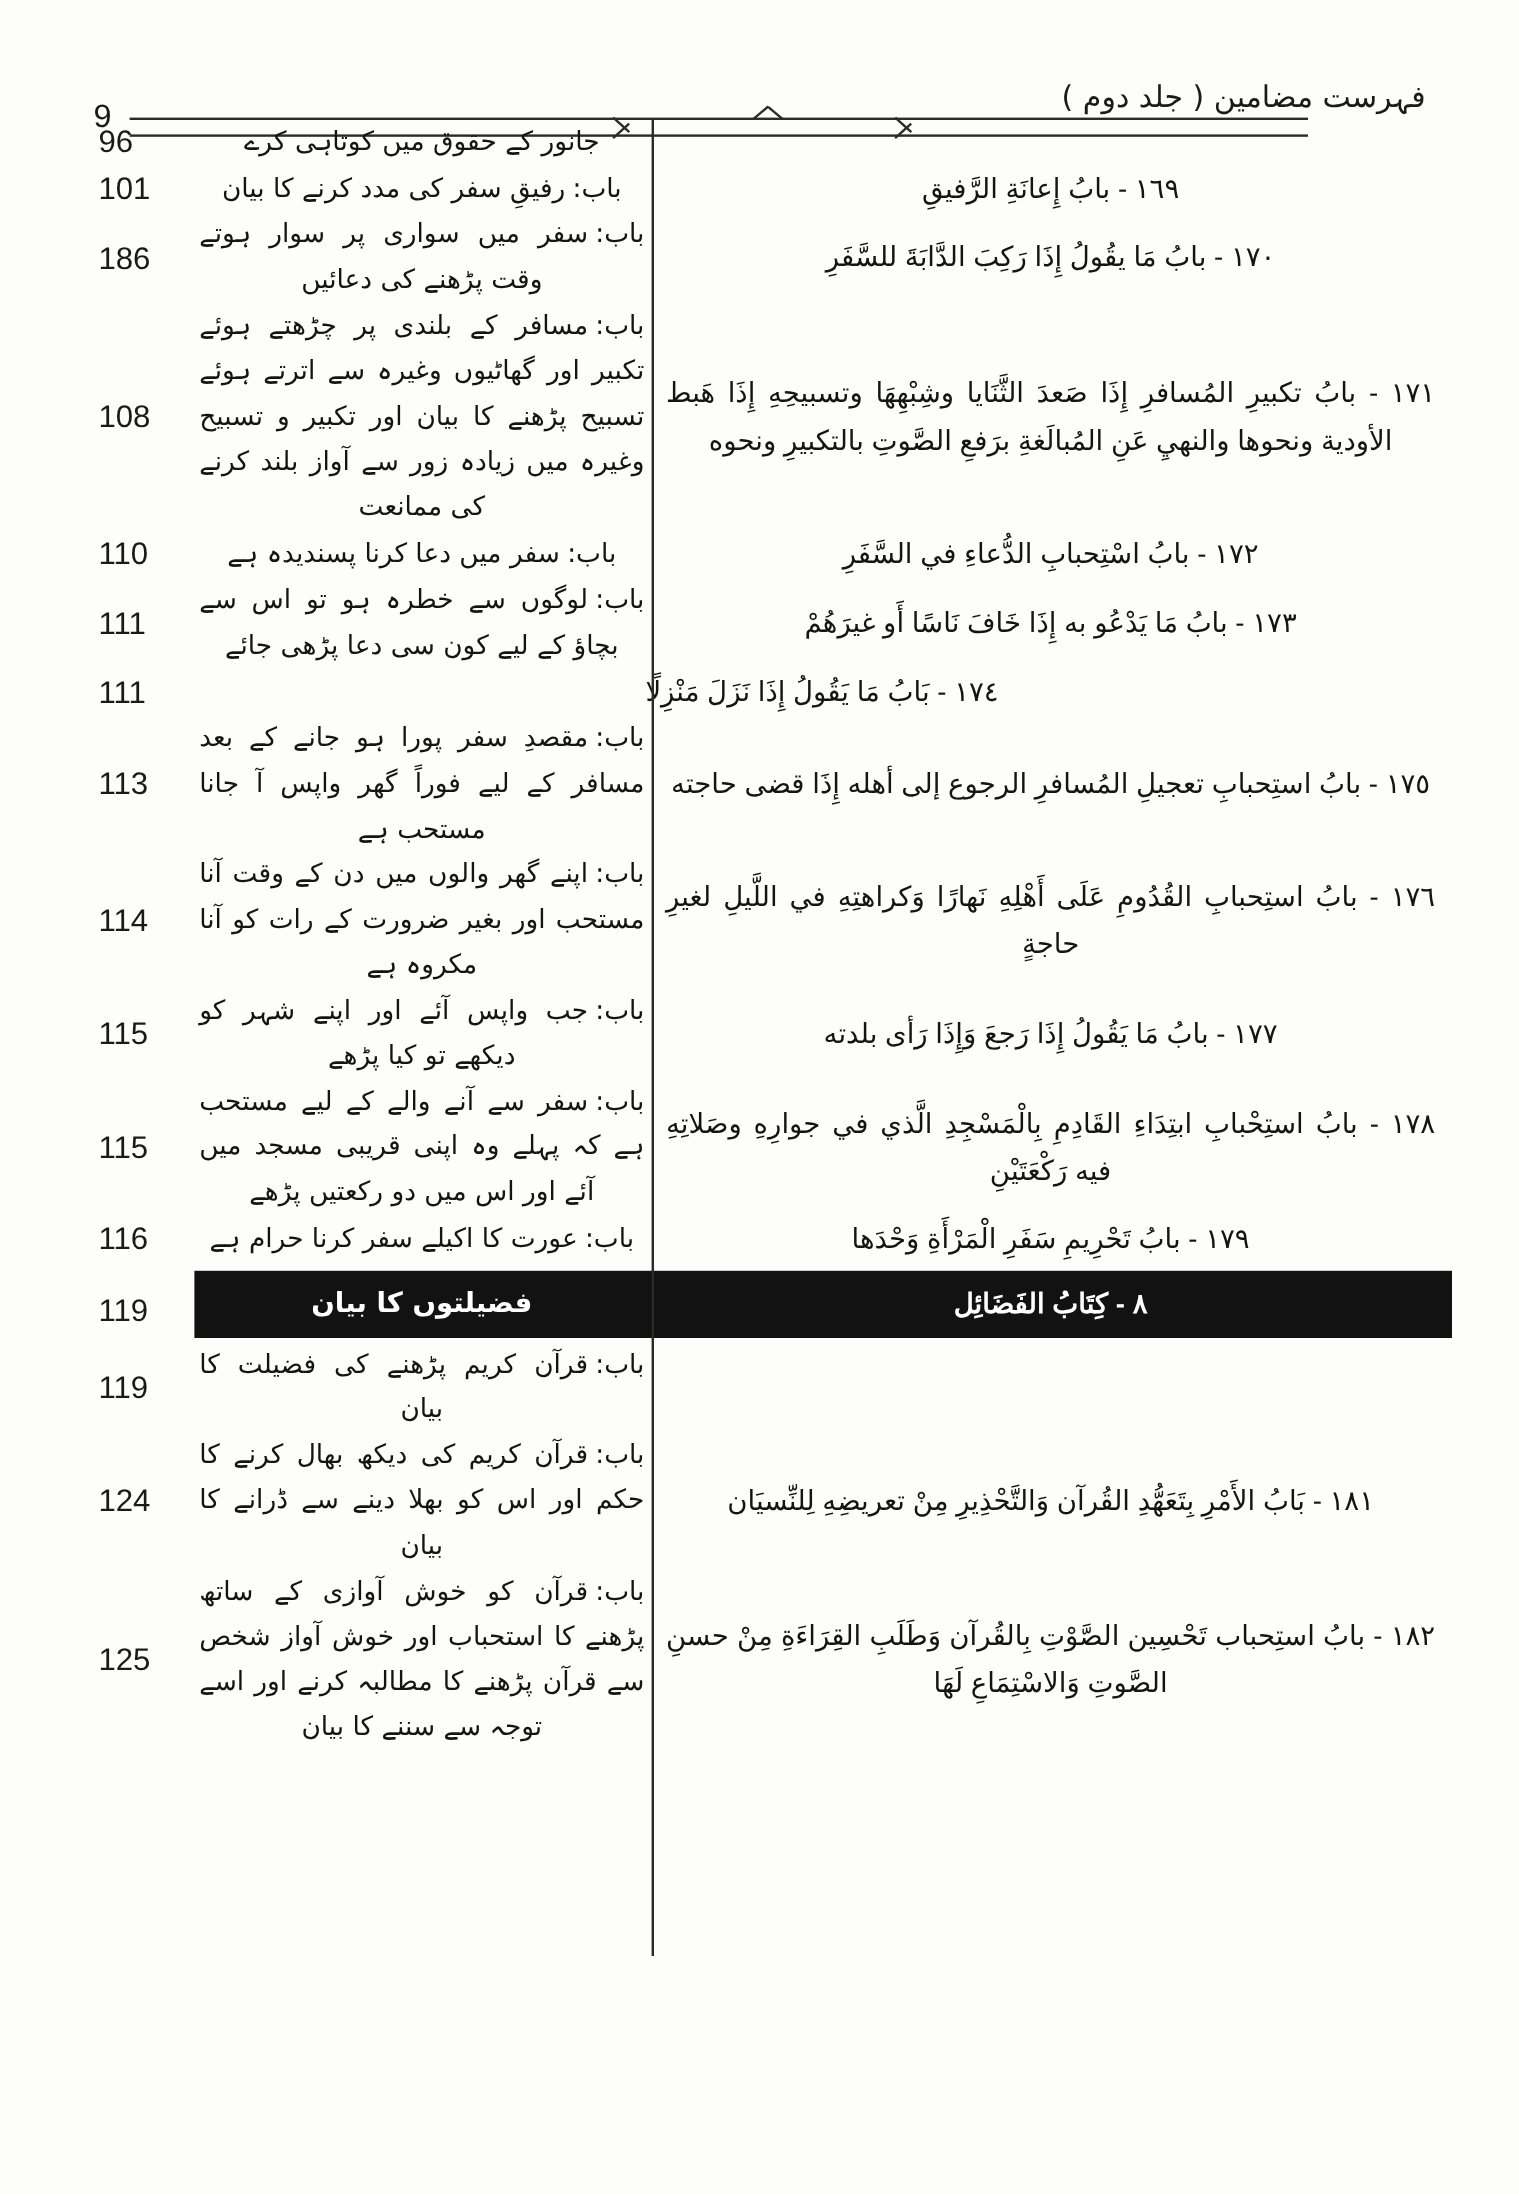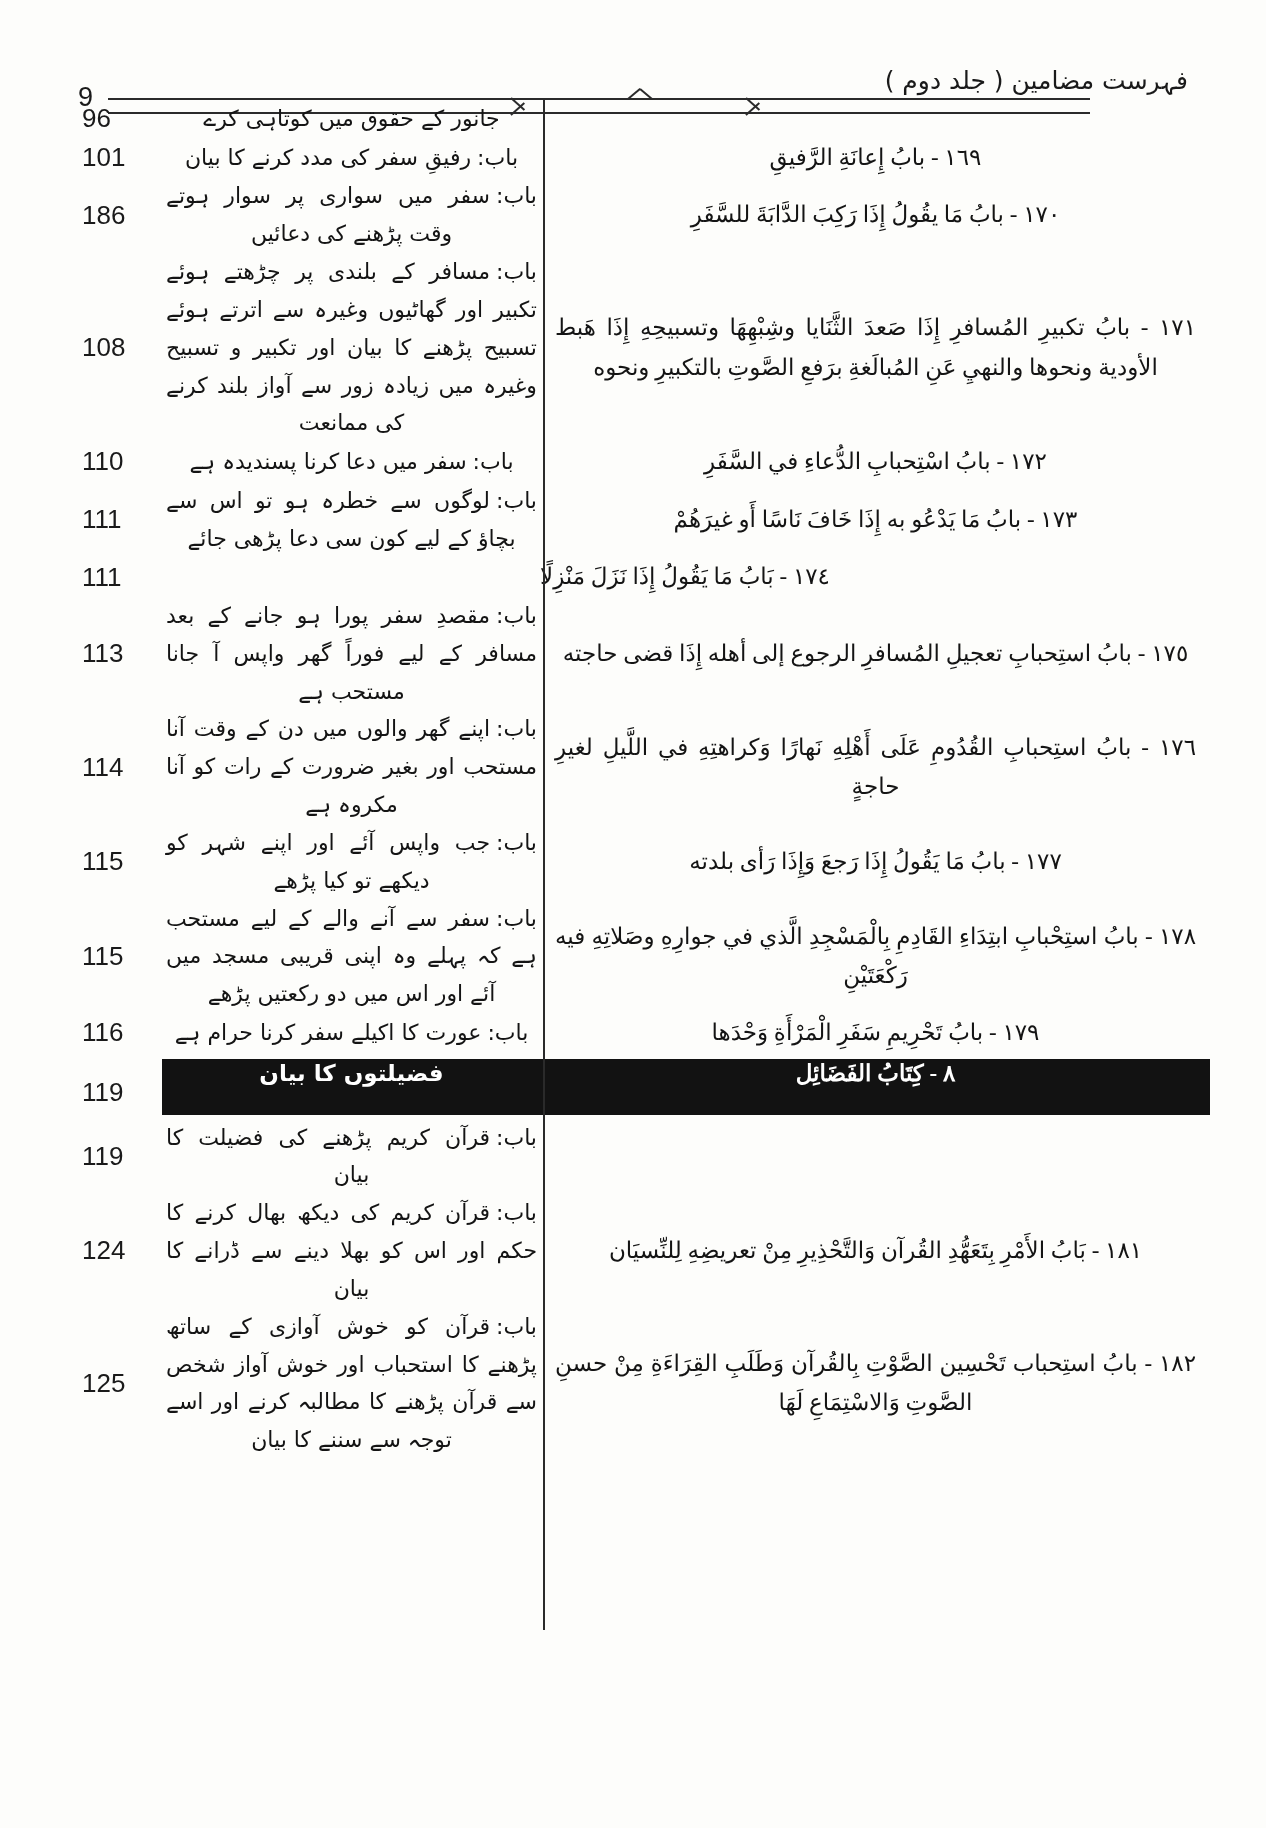--- a/index.html
+++ b/index.html
@@ -147,21 +147,21 @@
     color: #141414;
     padding: 0 6px 0 4px;
     box-sizing: border-box;
   }
 
   .col-ar {
     flex: 1 1 auto;
     direction: rtl;
     text-align: justify;
     text-align-last: center;
-    font-family: Liberation Serif, serif;
+    font-family: Liberation Sans, sans-serif;
     font-size: 23px;
     line-height: 1.72;
     color: #141414;
     padding: 0 14px 0 12px;
     box-sizing: border-box;
   }
 
   .bab {
     display: inline-block;
     padding-left: 6px;
@@ -169,21 +169,21 @@
 
   
   .row.banner .col-page {
     background: transparent;
   }
   .banner-strip {
     display: flex;
     flex: 1 1 auto;
     background: #121212;
     color: #ffffff;
-    align-items: flex-start;
+    align-items: center;
     min-height: 56px;
   }
   .banner-strip .col-urdu,
   .banner-strip .col-ar {
     color: #ffffff;
     font-weight: bold;
     text-align-last: center;
     font-size: 23px;
     line-height: 1.3;
   }

